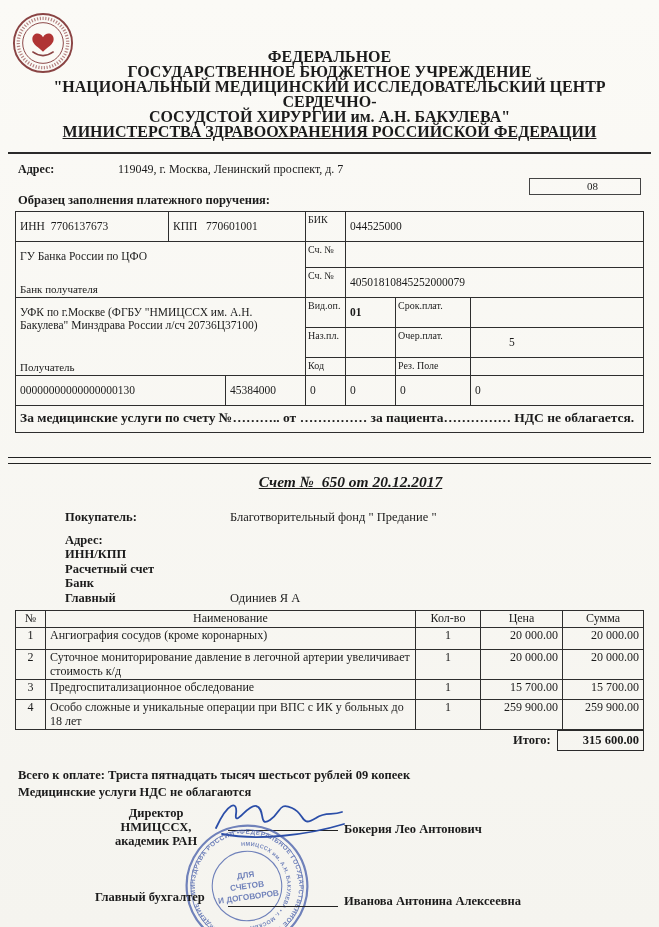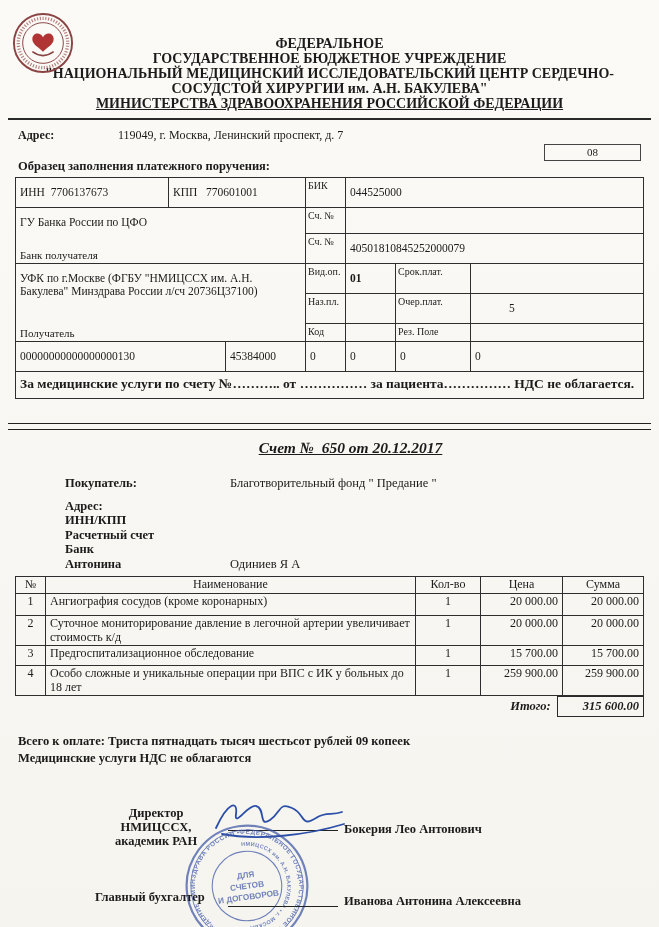--- a/index.html
+++ b/index.html
@@ -3,30 +3,30 @@
 <meta charset="utf-8">
 <style>
   html,body { margin:0; padding:0; background:#e8e8e8; }
   .page {
     position:relative; width:659px; height:927px; margin:0 auto;
     background:linear-gradient(#fbfaf6, #f5f4ef);
     font-family:"Liberation Serif", serif; color:#1b1b1b; overflow:hidden;
   }
   
   .logo { position:absolute; left:12px; top:12px; width:62px; height:62px; }
-  .org-lines { padding-top:36px; width:600px; margin:0 auto; text-align:center;
-    font-weight:bold; font-size:14px; line-height:15px; }
+  .org-lines { padding-top:36px; width:600px; margin:13px auto; text-align:center;
+    font-weight:bold; font-size:16px; line-height:15px; }
   .org-underline { text-decoration:underline; }
   .top-rule { border:0; border-top:2px solid #2a2a2a; margin:7px 8px 0; }
   
   .contact { position:relative; margin:8px 18px 0; font-size:12px; line-height:15px; }
   .c-label { display:inline-block; width:100px; font-weight:bold; }
   .c-phone { margin-left:25px; }
   .code-box { position:absolute; right:0; top:16px; width:95px; height:15px;
-    border:1px solid #444; text-align:center; font-size:11px; line-height:15px; }
+    border:1px solid #444; text-align:center; font-size:11px; line-height:15px;padding-left:15px; }
   
   .sample-title { margin:16px 0 3px 18px; font-weight:bold; font-size:12.5px; }
   table { border-collapse:collapse; }
   .pay-table { margin:0 15px; width:629px; table-layout:fixed; font-size:11.5px; line-height:13px; }
   .pay-table td { border:1px solid #2e2e2e; padding:8px 4px; vertical-align:top; overflow:hidden; }
   .pay-table td.small-label { font-size:10px; padding:1px 2px; white-space:nowrap; }
   .pay-table td.rel { position:relative; }
   .cell-footer { position:absolute; left:4px; bottom:1px; font-size:11px; }
   .bold { font-weight:bold; }
   .center { }
@@ -39,21 +39,21 @@
   .inv-grid { margin:20px 0 0 65px; font-size:12.5px; line-height:13.5px; }
   .inv-row { margin-bottom:1px; }
   .inv-label { display:inline-block; width:165px; font-weight:bold; }
   .inv-gap { height:8px; }
   
   .items-table { margin:5px 15px 0; width:629px; table-layout:fixed; font-size:12px; line-height:13.5px; }
   .items-table td, .items-table th { border:1px solid #2e2e2e; padding:1px 4px; vertical-align:top; font-weight:normal; }
   .items-table th { text-align:center; }
   .cell-num { text-align:center; }
   .cell-money { text-align:right; }
-  .totals-row { display:flex; margin:0 15px; font-size:12.5px;font-style:italic; }
+  .totals-row { display:flex; margin:0 15px; font-size:12.5px; }
   .totals-label { width:541px; text-align:right; font-weight:bold; padding:3px 6px 0 0; }
   .totals-value { width:78px; border:1.5px solid #2a2a2a; text-align:right;
     font-weight:bold; padding:2px 4px; }
   
   .summary { margin:16px 0 0 18px; font-weight:bold; font-size:12.5px; line-height:17px; }
   
   .sig-block { position:absolute; left:0; top:794px; width:560px; height:157px;
     font-size:12.5px; font-weight:bold; }
   .dir-titles { position:absolute; left:95px; top:12px; width:122px; text-align:center; line-height:14px; }
   .dir-line { position:absolute; left:228px; top:36px; width:110px; border-bottom:1.2px solid #222; }
@@ -169,21 +169,21 @@
   <div class="inv-grid">
     <div class="inv-row">
       <span class="inv-label">Покупатель:</span><span>Благотворительный фонд " Предание "</span>
     </div>
     <div class="inv-gap"></div>
     <div class="inv-row"><span class="inv-label">Адрес:</span></div>
     <div class="inv-row"><span class="inv-label">ИНН/КПП</span></div>
     <div class="inv-row"><span class="inv-label">Расчетный счет</span></div>
     <div class="inv-row"><span class="inv-label">Банк</span></div>
     <div class="inv-row">
-      <span class="inv-label">Антонина</span><span>Одиниев Я А</span>
+      <span class="inv-label">Главный</span><span>Одиниев Я А</span>
     </div>
   </div>
 
   <table class="items-table">
     <colgroup>
         <col style="width:30px">
         <col style="width:370px">
         <col style="width:65px">
         <col style="width:82px">
         <col>

